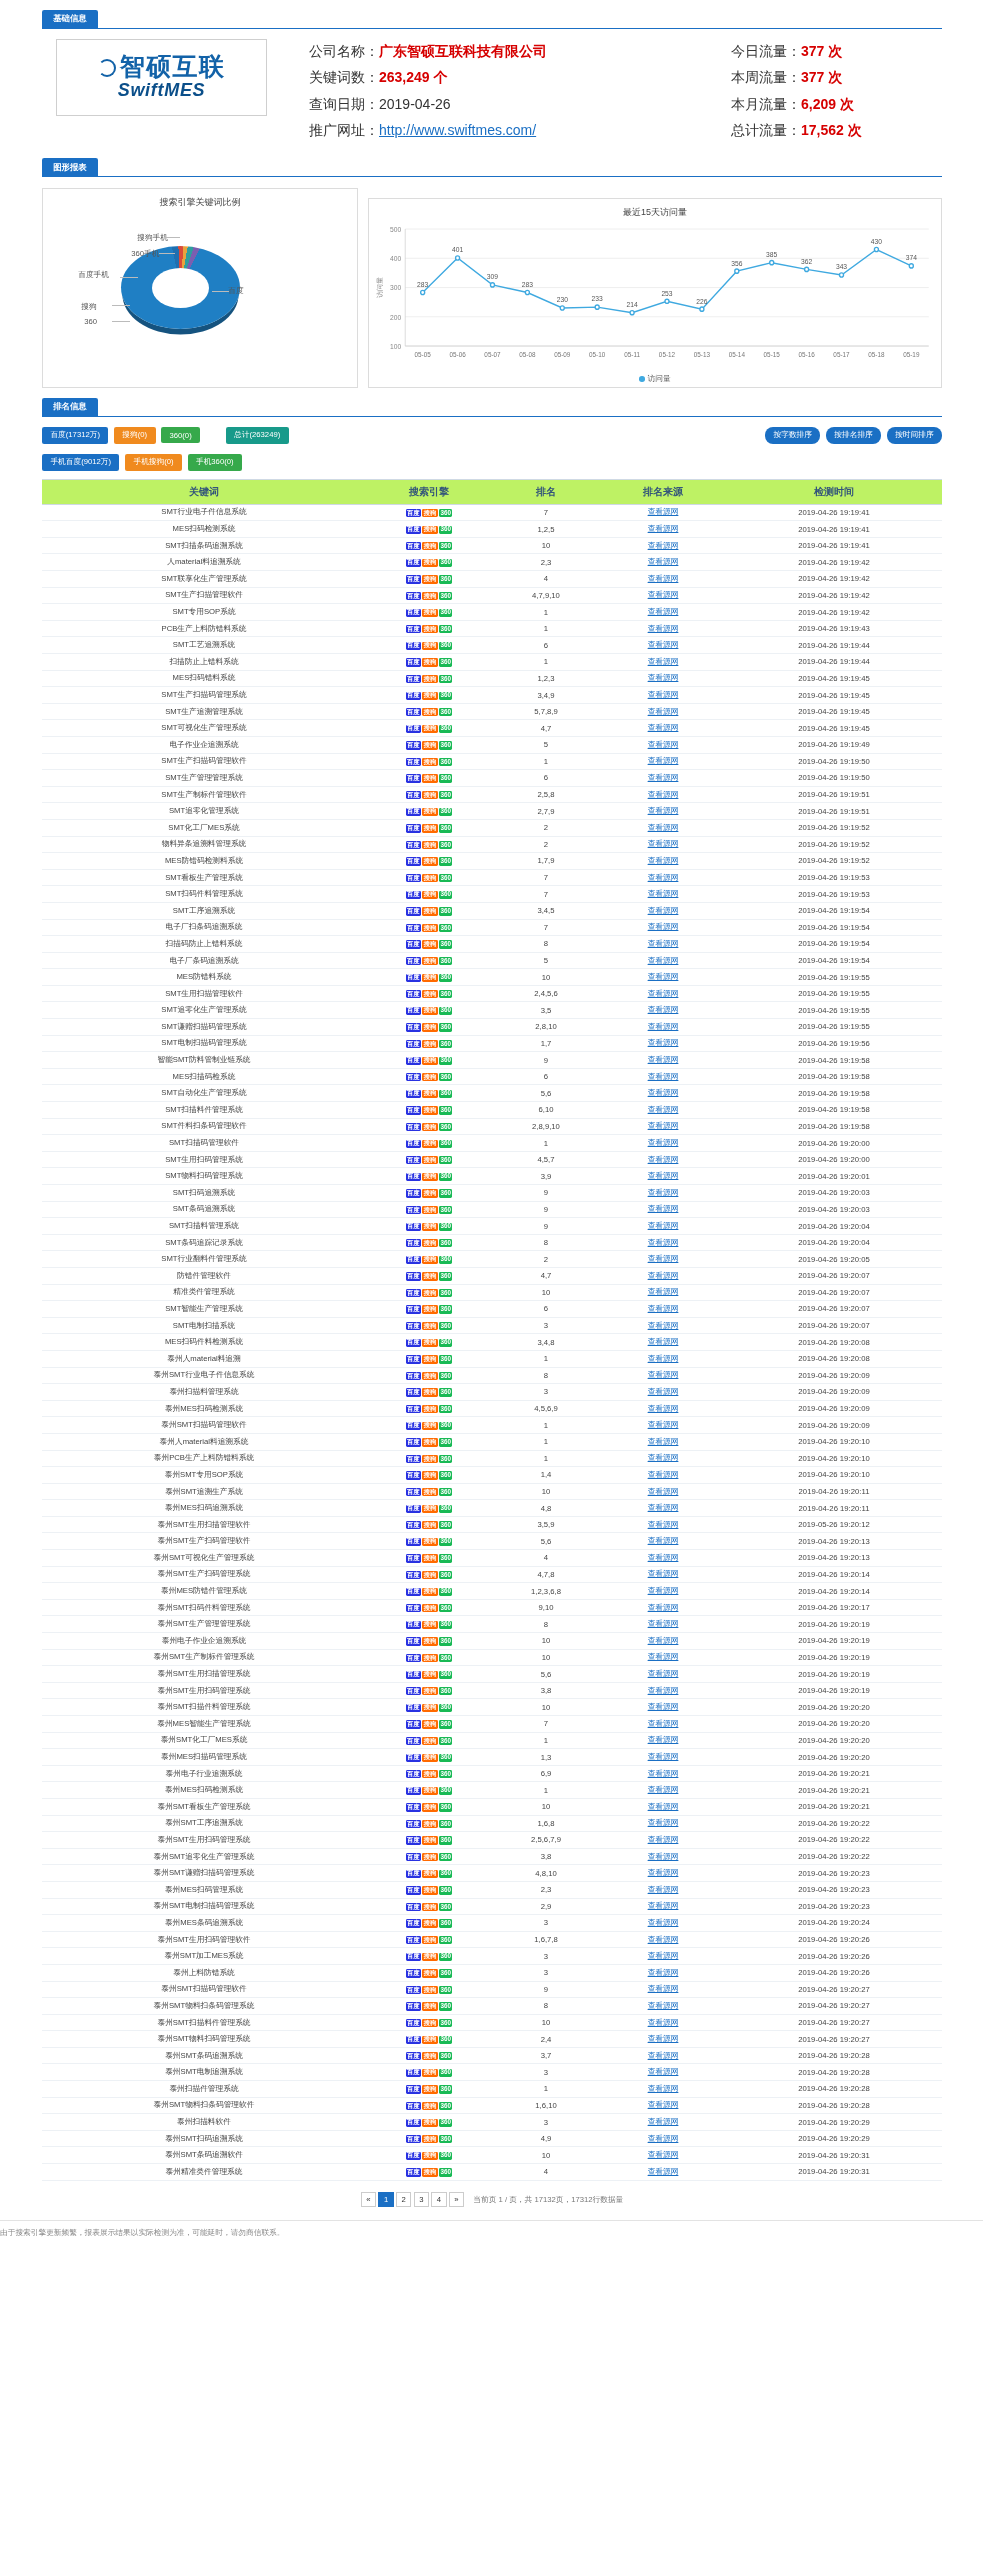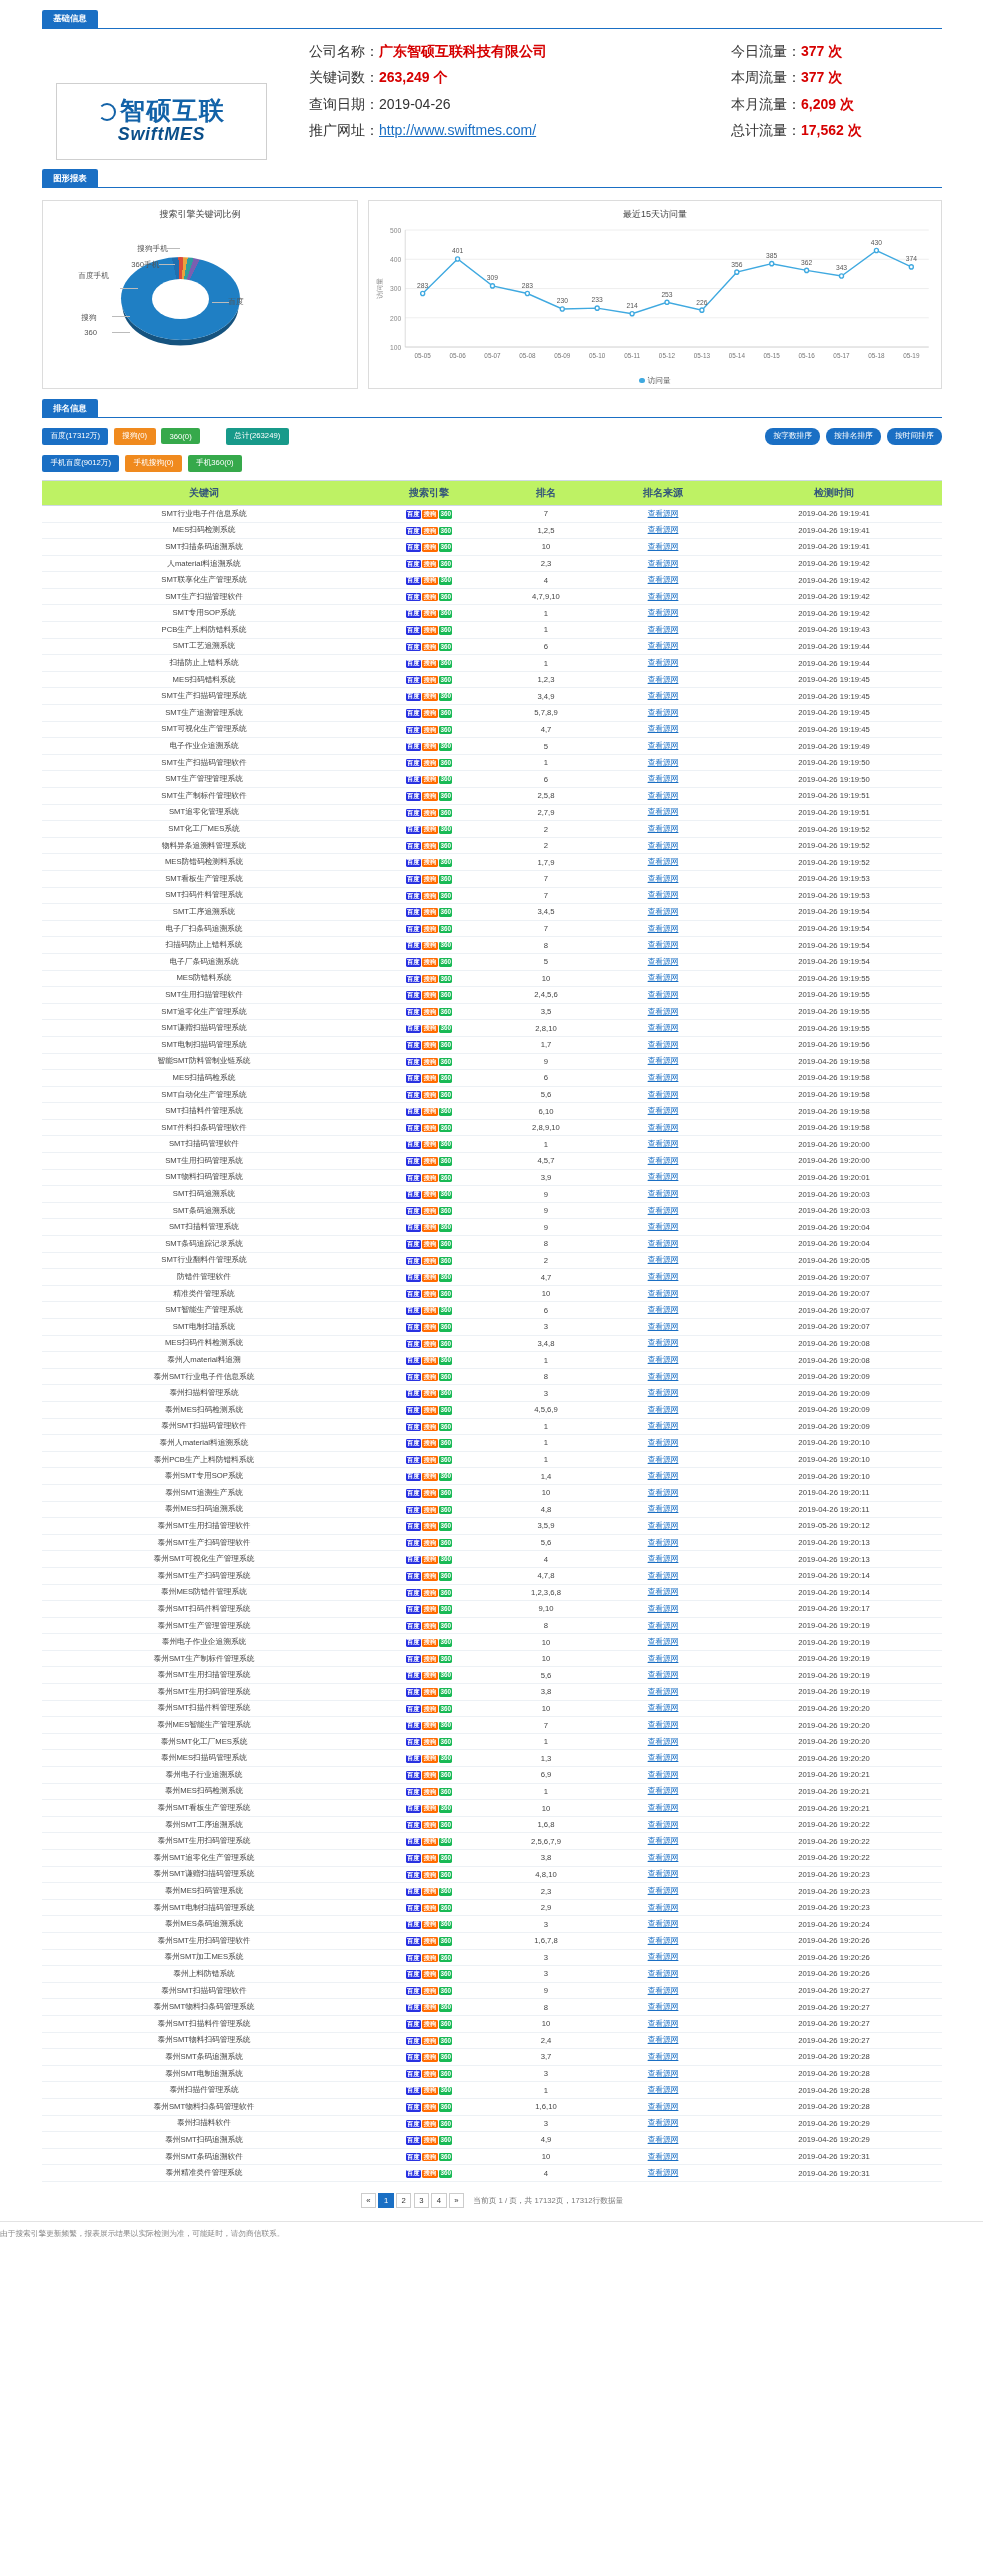--- a/index.html
+++ b/index.html
@@ -36,21 +36,20 @@
   }
   .logo-box {
     width: 211px;
     height: 77px;
     border: 0.7px solid #cfcfcf;
     display: flex;
     align-items: center;
     justify-content: center;
     background: #fff;
     margin-left: 14px;
-    margin-top: 44px;
   }
   .logo-inner { text-align: center; }
   .logo-cn {
     font-size: 25px;
     font-weight: bold;
     color: #1262a8;
     letter-spacing: 1.4px;
     line-height: 1.1;
   }
   .logo-swift {
@@ -91,21 +90,21 @@
     display: flex;
     margin: 11.2px 42px 0 42px;
     gap: 9.8px;
   }
   .chart-card {
     border: 0.7px solid #dcdcdc;
     background: #fff;
     padding: 5.6px 4.2px 2.8px 4.2px;
   }
   .chart-card.left { width: 316px; }
-  .chart-card.right { flex: 1; }
+  .chart-card.right { flex: 1; margin-top: 10px; }
   .chart-title {
     text-align: center;
     font-size: 9px;
     color: #444;
     margin: 1.4px 0 2.8px 0;
   }
   .donut-area {
     position: relative;
     height: 155px;
   }
@@ -324,21 +323,21 @@
 
   <div class="charts-wrap">
 
     <div class="chart-card left">
       <div class="chart-title">搜索引擎关键词比例</div>
       <div class="donut-area">
         <div class="donut"></div>
         <div class="donut-label" style="left:181px; top:74px;">百度</div>
         <div class="donut-label" style="left:37px; top:105px;">360</div>
         <div class="donut-label" style="left:34px; top:90px;">搜狗</div>
-        <div class="donut-label" style="left:31px; top:48px;">百度手机</div>
+        <div class="donut-label" style="left:31px; top:58px;">百度手机</div>
         <div class="donut-label" style="left:84px; top:37px;">360手机</div>
         <div class="donut-label" style="left:90px; top:21px;">搜狗手机</div>
         <div class="lead" style="left:165px; top:79px; width:17px;"></div>
         <div class="lead" style="left:65px; top:109px; width:18px;"></div>
         <div class="lead" style="left:65px; top:93px; width:18px;"></div>
         <div class="lead" style="left:73px; top:65px; width:18px;"></div>
         <div class="lead" style="left:112px; top:41px; width:15.5px;"></div>
         <div class="lead" style="left:117px; top:25px; width:15.5px;"></div>
       </div>
     </div>

